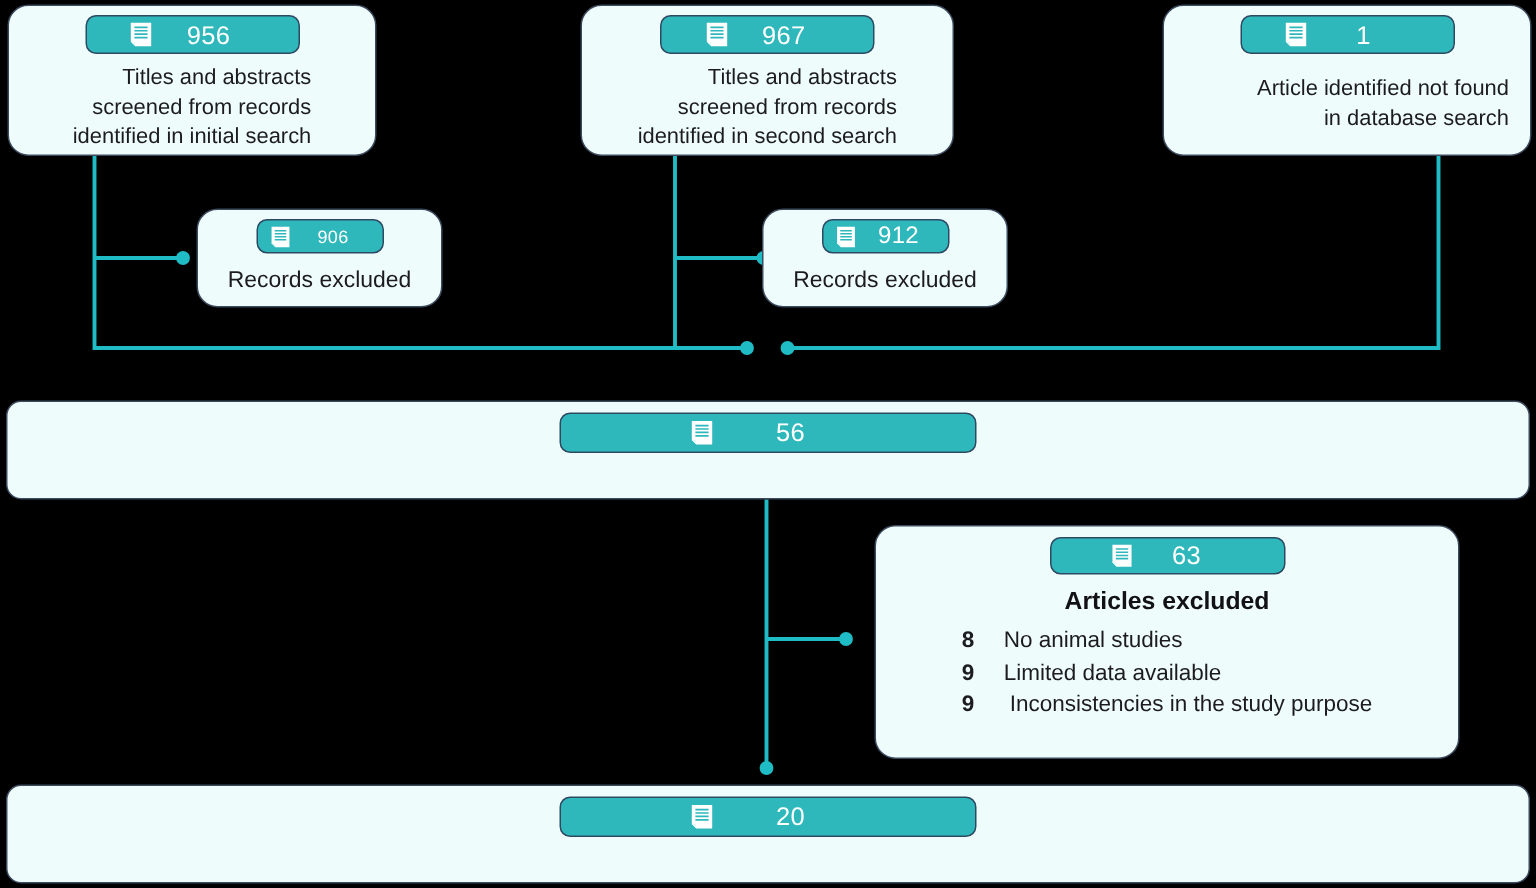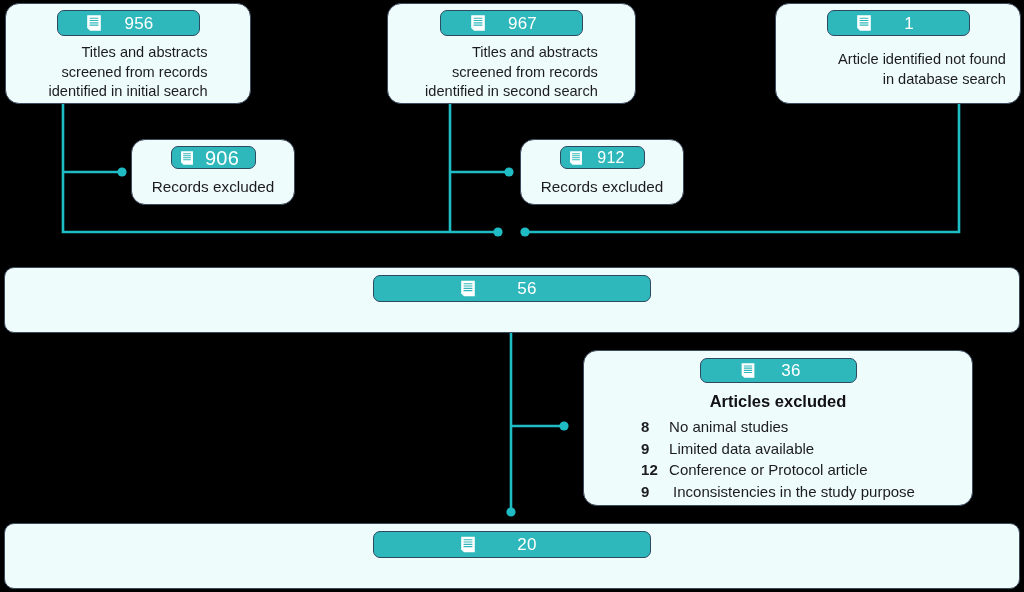--- a/index.html
+++ b/index.html
@@ -218,26 +218,26 @@
           <path d="M1.2 1.2 H14.8 V16.8 H4.2 L1.2 13.8 Z" fill="#ffffff"></path>
           <g stroke="#2fb8bb" stroke-width="1.2">
             <line x1="3.6" y1="4.2" x2="12.4" y2="4.2"></line>
             <line x1="3.6" y1="6.5" x2="12.4" y2="6.5"></line>
             <line x1="3.6" y1="8.8" x2="12.4" y2="8.8"></line>
             <line x1="3.6" y1="11.1" x2="12.4" y2="11.1"></line>
           </g>
           <path d="M1.2 13.8 H4.2 V16.8 Z" fill="#e8fbfb"></path>
         </svg>
       </span>
-      <span class="count" style="font-size:20px; padding-left:18px;">906</span>
+      <span class="count" style="font-size:12px; padding-left:18px;">906</span>
     </div>
     <div class="body-text big" style="margin-top:8px;">Records excluded</div>
   </div>
 
-  <div class="node" style="left:520px; top:139px; width:164px; height:66px; padding-top:6px;">
+  <div class="node" style="left:508px; top:139px; width:164px; height:66px; padding-top:6px;">
     <div class="badge narrow" style="width:85px; height:23px;">
       <span class="doc-icon">
         <svg width="14" height="16" viewBox="0 0 16 18" aria-hidden="true">
           <path d="M1.2 1.2 H14.8 V16.8 H4.2 L1.2 13.8 Z" fill="#ffffff"></path>
           <g stroke="#2fb8bb" stroke-width="1.2">
             <line x1="3.6" y1="4.2" x2="12.4" y2="4.2"></line>
             <line x1="3.6" y1="6.5" x2="12.4" y2="6.5"></line>
             <line x1="3.6" y1="8.8" x2="12.4" y2="8.8"></line>
             <line x1="3.6" y1="11.1" x2="12.4" y2="11.1"></line>
           </g>
@@ -274,37 +274,33 @@
           <path d="M1.2 1.2 H14.8 V16.8 H4.2 L1.2 13.8 Z" fill="#ffffff"></path>
           <g stroke="#2fb8bb" stroke-width="1.2">
             <line x1="3.6" y1="4.2" x2="12.4" y2="4.2"></line>
             <line x1="3.6" y1="6.5" x2="12.4" y2="6.5"></line>
             <line x1="3.6" y1="8.8" x2="12.4" y2="8.8"></line>
             <line x1="3.6" y1="11.1" x2="12.4" y2="11.1"></line>
           </g>
           <path d="M1.2 13.8 H4.2 V16.8 Z" fill="#e8fbfb"></path>
         </svg>
       </span>
-      <span class="count" style="padding-left:26px;">36</span>
+      <span class="count" style="padding-left:26px;">63</span>
     </div>
     <div class="excl-title">Articles excluded</div>
     <ul class="excl-list">
       <li>
         <span class="num">8</span>
         <span>No animal studies</span>
       </li>
       <li>
         <span class="num">9</span>
         <span>Limited data available</span>
       </li>
       <li>
-        <span class="num">12</span>
-        <span>Conference or Protocol article</span>
-      </li>
-      <li>
         <span class="num">9</span>
         <span style="padding-left:4px;">Inconsistencies in the study purpose</span>
       </li>
     </ul>
   </div>
 
   <div class="node wide" style="left:4px; top:523px; width:1016px; height:66px; padding-top:7px;">
     <div class="badge" style="width:278px; height:27px;text-align:center;">
       <span class="doc-icon" style="margin-left:-44px;">
         <svg width="16" height="19" viewBox="0 0 16 18" aria-hidden="true">

